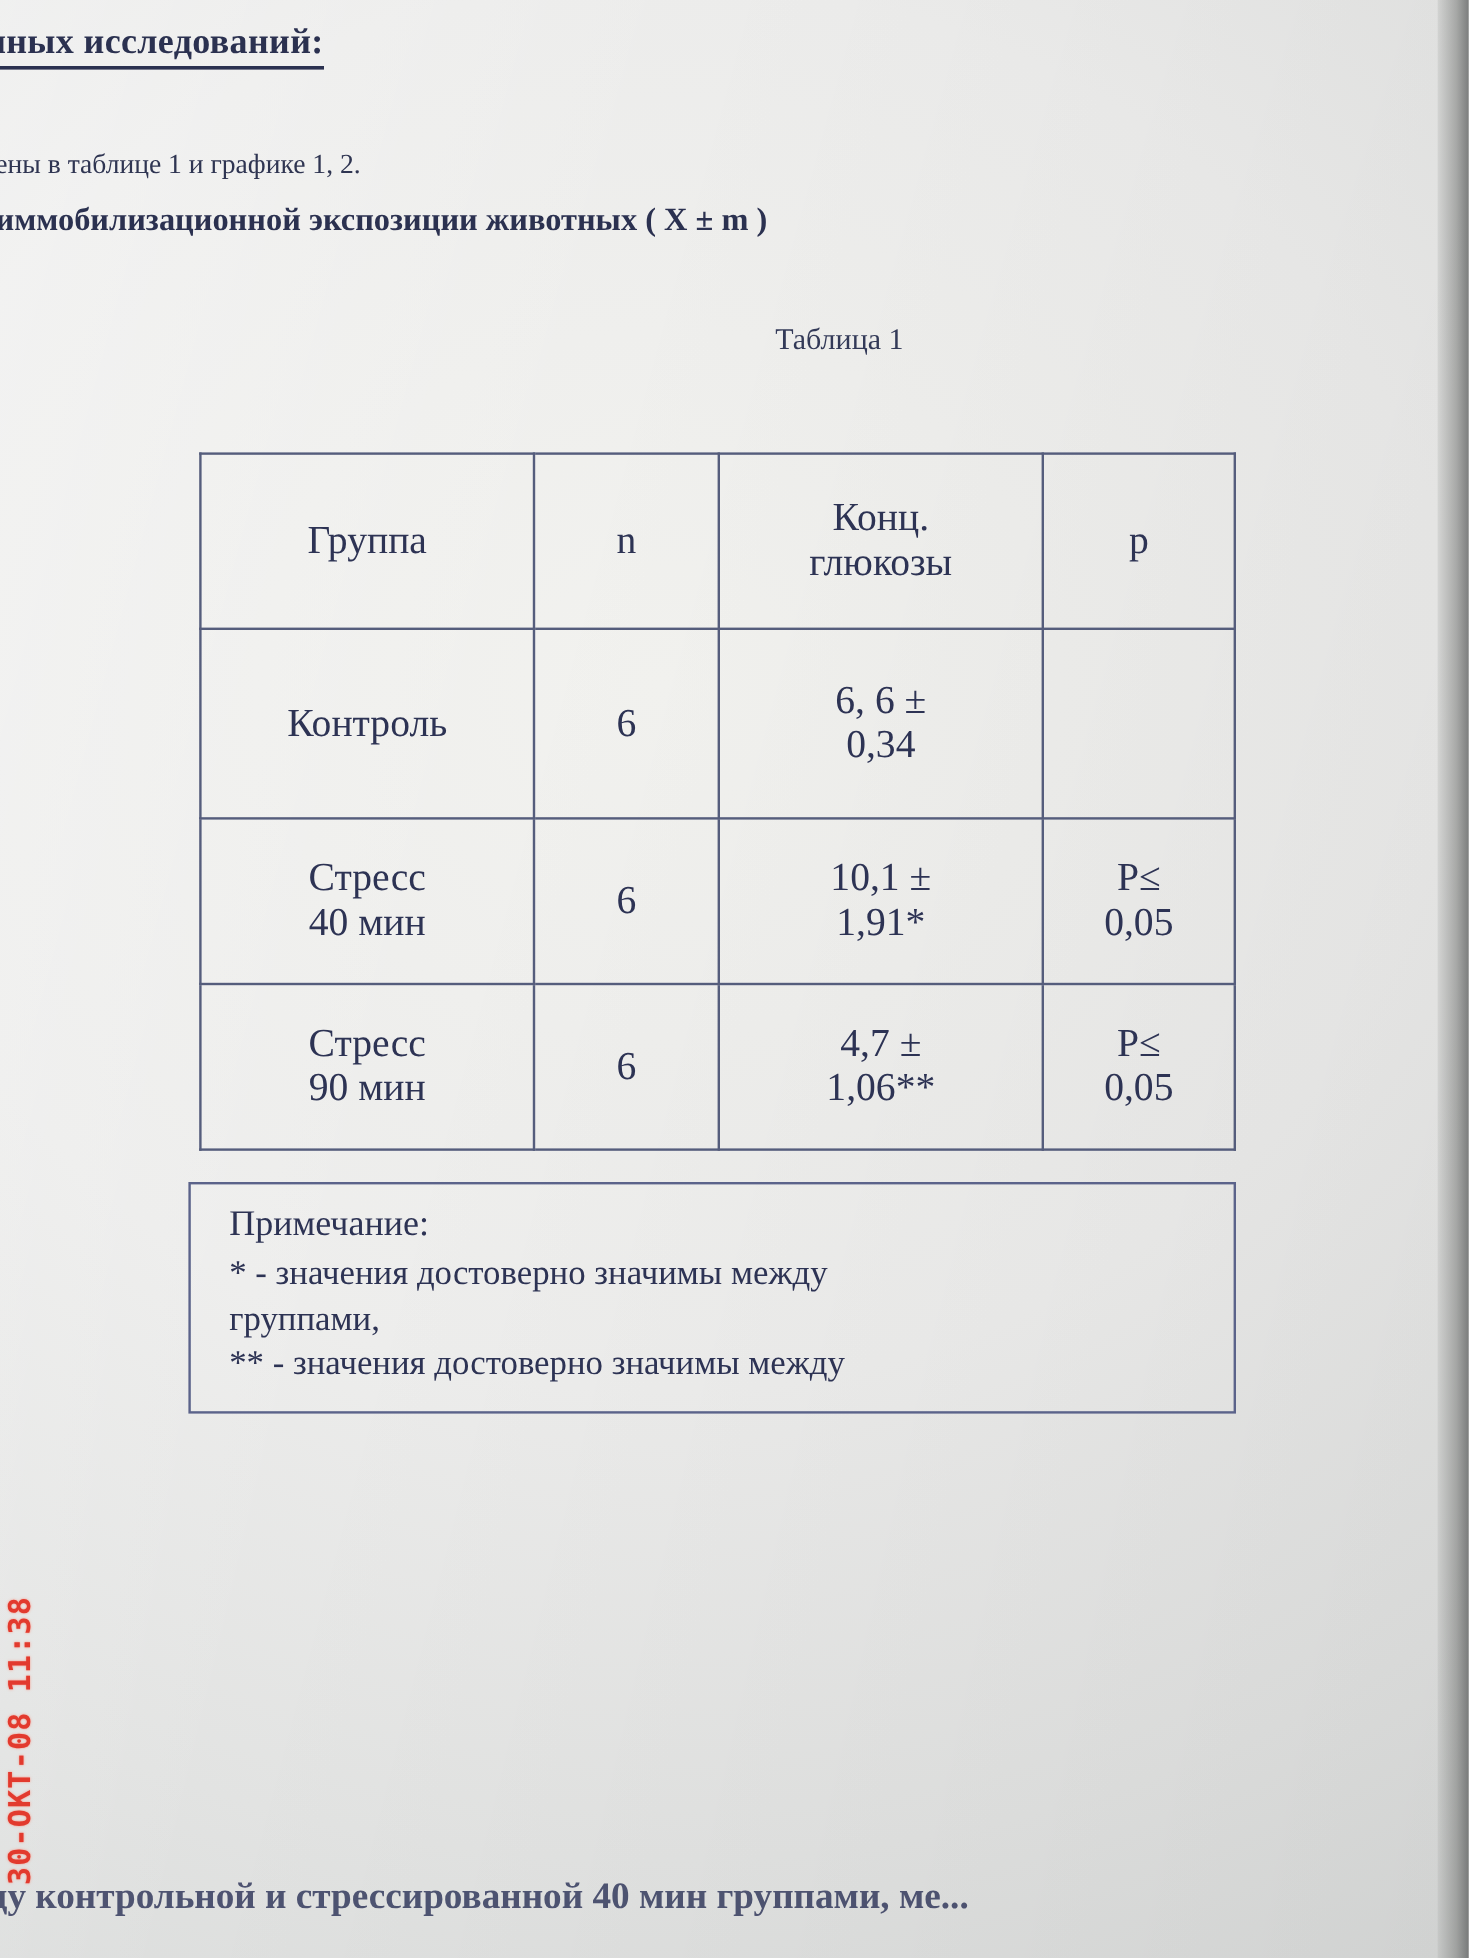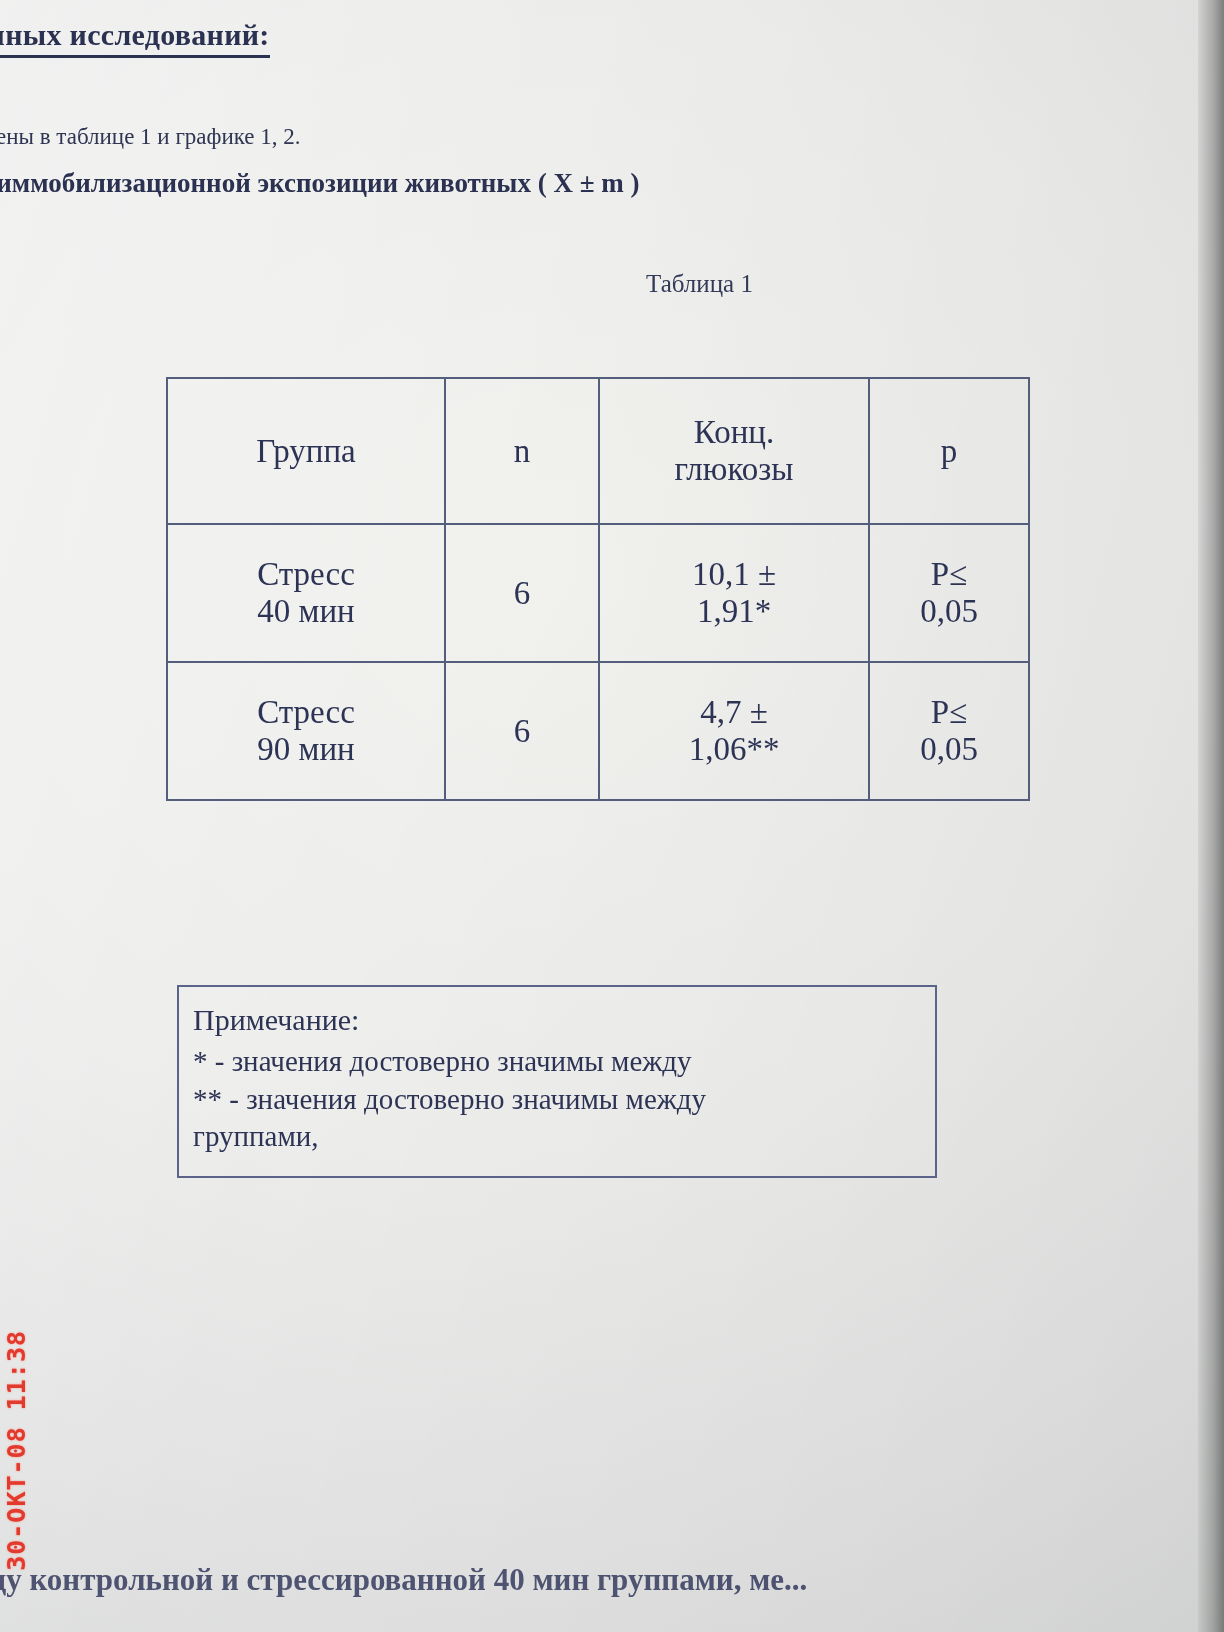--- a/index.html
+++ b/index.html
@@ -106,26 +106,25 @@
   table.data col.c3 { width: 160px; }
   table.data thead td { height: 128px; }
   table.data tbody tr.r0 td { height: 140px; }
   table.data tbody tr.r1 td { height: 120px; }
   table.data tbody tr.r2 td { height: 120px; }
 
   .note-box {
     position: absolute;
     left: 157px;
     top: 985px;
-    width: 760px;
+    width: 873px;
     border: 2px solid #5b638a;
-    padding: 16px 18px 20px 14px;
+    padding: 16px 18px 20px 32px;
     box-sizing: border-box;
     background: rgba(255,255,255,0.06);
-    margin-left: 20px;
   }
   .note-title {
     font-size: 30px;
     color: #2d3354;
     margin-bottom: 6px;
   }
   .note-line {
     font-size: 29px;
     color: #2d3354;
     line-height: 1.30;
@@ -193,20 +192,29 @@
         <td>Группа</td>
         <td>n</td>
         <td>
           <div>Конц.</div>
           <div>глюкозы</div>
         </td>
         <td>p</td>
       </tr>
     </thead>
     <tbody>
+      <tr class="r0">
+        <td>Контроль</td>
+        <td>6</td>
+        <td>
+          <div>6, 6 ±</div>
+          <div>0,34</div>
+        </td>
+        <td></td>
+      </tr>
       <tr class="r1">
         <td>
           <div>Стресс</div>
           <div>40 мин</div>
         </td>
         <td>6</td>
         <td>
           <div>10,1 ±</div>
           <div>1,91*</div>
         </td>
@@ -229,20 +237,20 @@
           <div>P≤</div>
           <div>0,05</div>
         </td>
       </tr>
     </tbody>
   </table>
 
   <div class="note-box">
     <div class="note-title">Примечание:</div>
     <div class="note-line">* - значения достоверно значимы между</div>
+    <div class="note-line">группами,</div>
     <div class="note-line">** - значения достоверно значимы между</div>
-    <div class="note-line">группами,</div>
   </div>
 
   <div class="bottom-text">жду контрольной и стрессированной 40 мин группами, ме...</div>
   <div class="datestamp">30-ОКТ-08 11:38</div>
 
 </div>
 
 </body></html>

